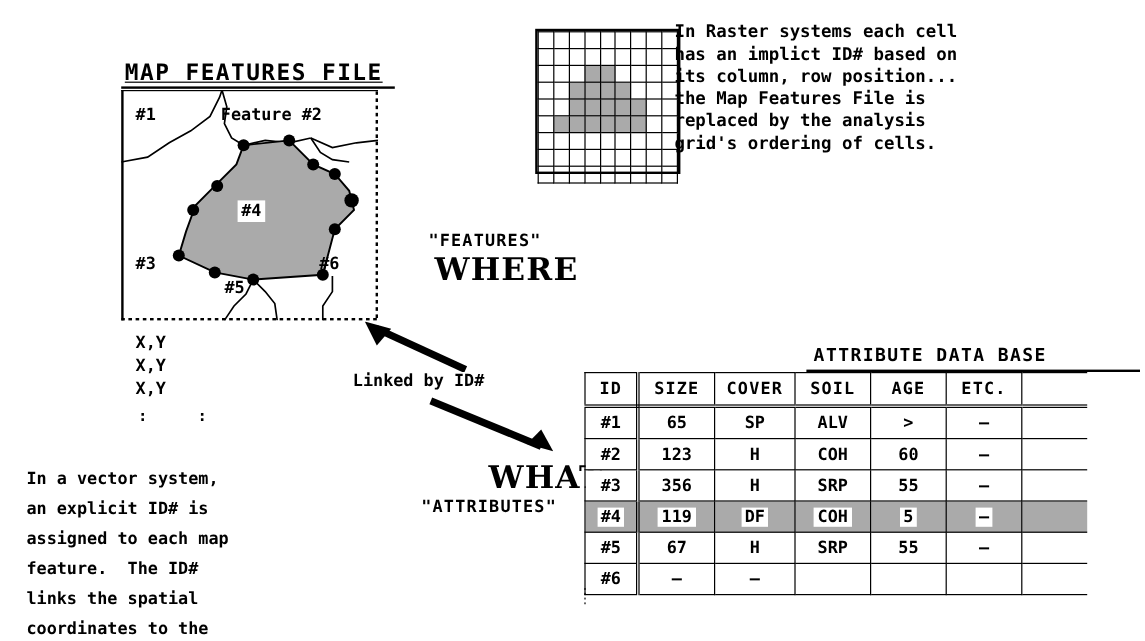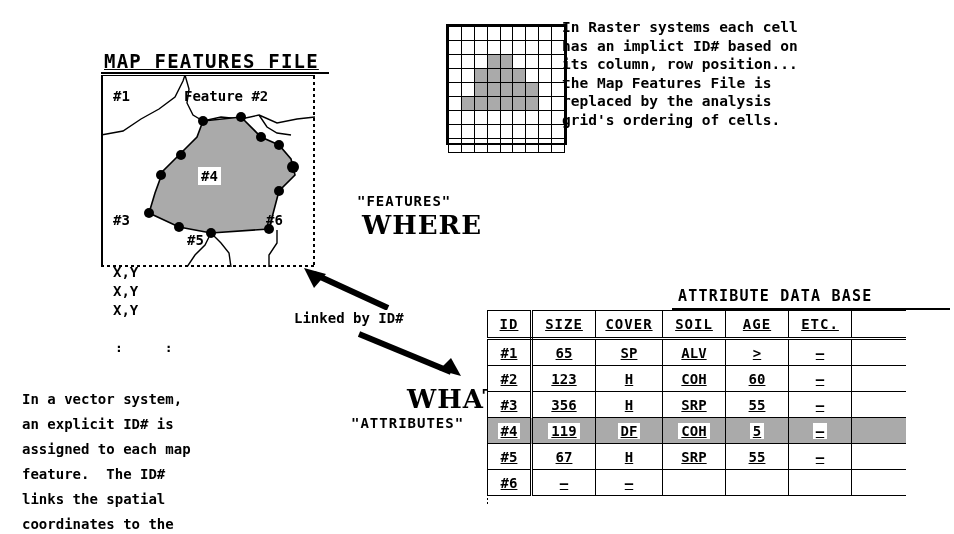--- a/index.html
+++ b/index.html
@@ -52,21 +52,21 @@
   }
   .maplbl{font-size:14px;}
   #lbl-f1{left:113px;top:88px;}
   #lbl-f2{left:148px;top:88px;margin-left:36px;}
   #lbl-f3{left:113px;top:212px;}
   #lbl-f5{left:187px;top:232px;}
   #lbl-f6{left:266px;top:212px;}
   #lbl-f4{
     left:198px;top:167px;background:#fff;padding:1px 3px;font-size:14px;
   }
-  #xy-list{left:113px;top:263px;font-size:14px;line-height:19px;}
+  #xy-list{left:113px;top:277px;font-size:14px;line-height:19px;}
   #xy-dots{left:115px;top:345px;font-size:13px;line-height:5px;letter-spacing:17px;}
 
   
   #raster-grid{
     left:446px;top:24px;width:117px;height:117px;
     border:2px solid #000;box-sizing:content-box;
   }
   #raster-grid table{border-collapse:collapse;width:117px;height:117px;}
   #raster-grid td{
     width:13px;height:13px;border:1px solid #000;padding:0;
@@ -87,21 +87,21 @@
 
   .arrow{position:absolute;}
 
   
   #db-title{left:678px;top:287px;font-size:15px;letter-spacing:1.2px;text-align:center;}
   #db-title-rule{left:672px;top:308px;width:278px;height:2px;background:#000;}
   #db-table-wrap{left:487px;top:310px;}
   table.db{
     border-collapse:collapse;
     font-family:"DejaVu Sans Mono","Liberation Mono",monospace;
-    font-weight:bold;font-size:14px;color:#000;text-decoration:underline;
+    font-weight:bold;font-size:14px;color:#000;
   }
   table.db td,table.db th{
     border:1px solid #000;
     text-align:center;
     padding:0;
     height:25px;
     font-weight:bold;
     background:#fff;
   }
   table.db th{height:26px;letter-spacing:1px;}

